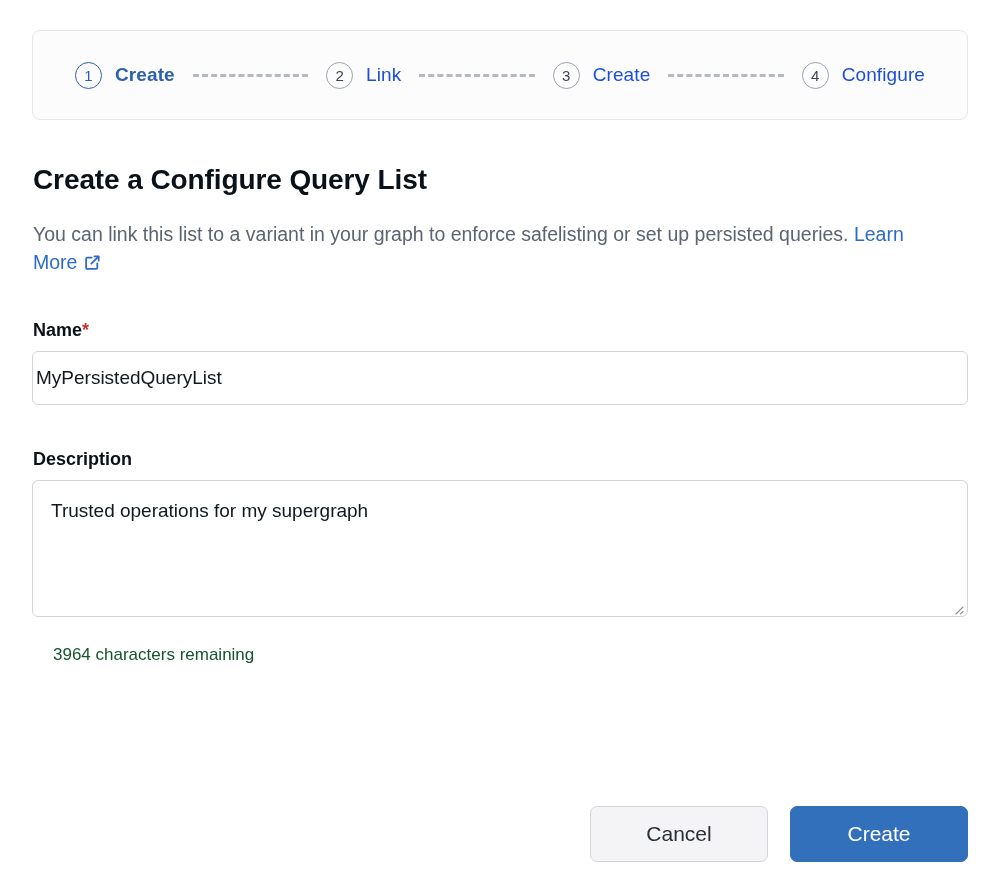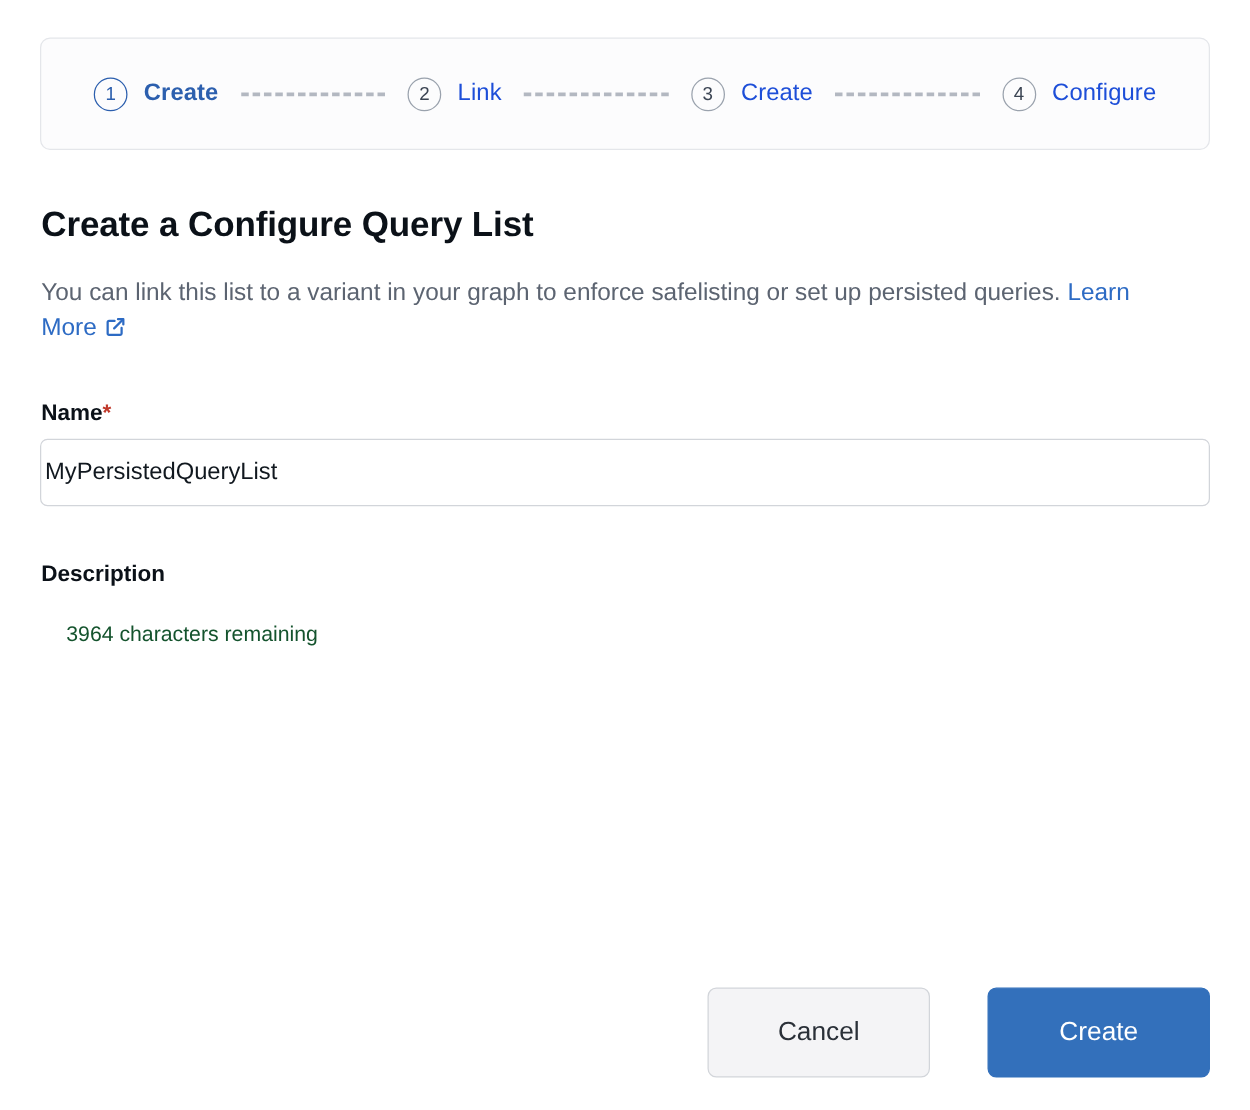--- a/index.html
+++ b/index.html
@@ -169,25 +169,24 @@
     bottom: 26px;
     display: flex;
     gap: 22px;
   }
   .btn {
     font-family: "Liberation Sans", sans-serif;
     font-size: 21px;
     border-radius: 7px;
     cursor: pointer;
     box-sizing: border-box;
-    height: 72px;
+    height: 56px;
     display: flex;
     align-items: center;
     justify-content: center;
-    margin-left: 24px;
   }
   .btn-cancel {
     width: 178px;
     background: #f4f4f6;
     border: 1px solid #d2d5da;
     color: #2a3038;
   }
   .btn-create {
     width: 178px;
     background: #3370bb;
@@ -240,20 +239,29 @@
           <path d="M6.9 9.1l6.6-6.6"></path>
         </svg></span>
   </p>
 
   <div class="field-label">
     <span>Name</span><span class="req">*</span>
   </div>
   <input class="text-input" type="text" value="MyPersistedQueryList" style="">
 
   <div class="field-label">Description</div>
+  <div class="textarea-wrap">
+    <textarea class="textarea" placeholder="Description" style="">Trusted operations for my supergraph</textarea>
+    <span class="resize-grip">
+      <svg viewBox="0 0 13 13" width="13" height="13" stroke="#8b9099" stroke-width="1.1" stroke-linecap="round">
+        <line x1="12" y1="5" x2="5" y2="12"></line>
+        <line x1="12" y1="9.5" x2="9.5" y2="12"></line>
+      </svg>
+    </span>
+  </div>
 
   <div class="char-count">3964 characters remaining</div>
 
   <div class="footer">
     <button class="btn btn-cancel">Cancel</button>
     <button class="btn btn-create">Create</button>
   </div>
 
 </div>
 

